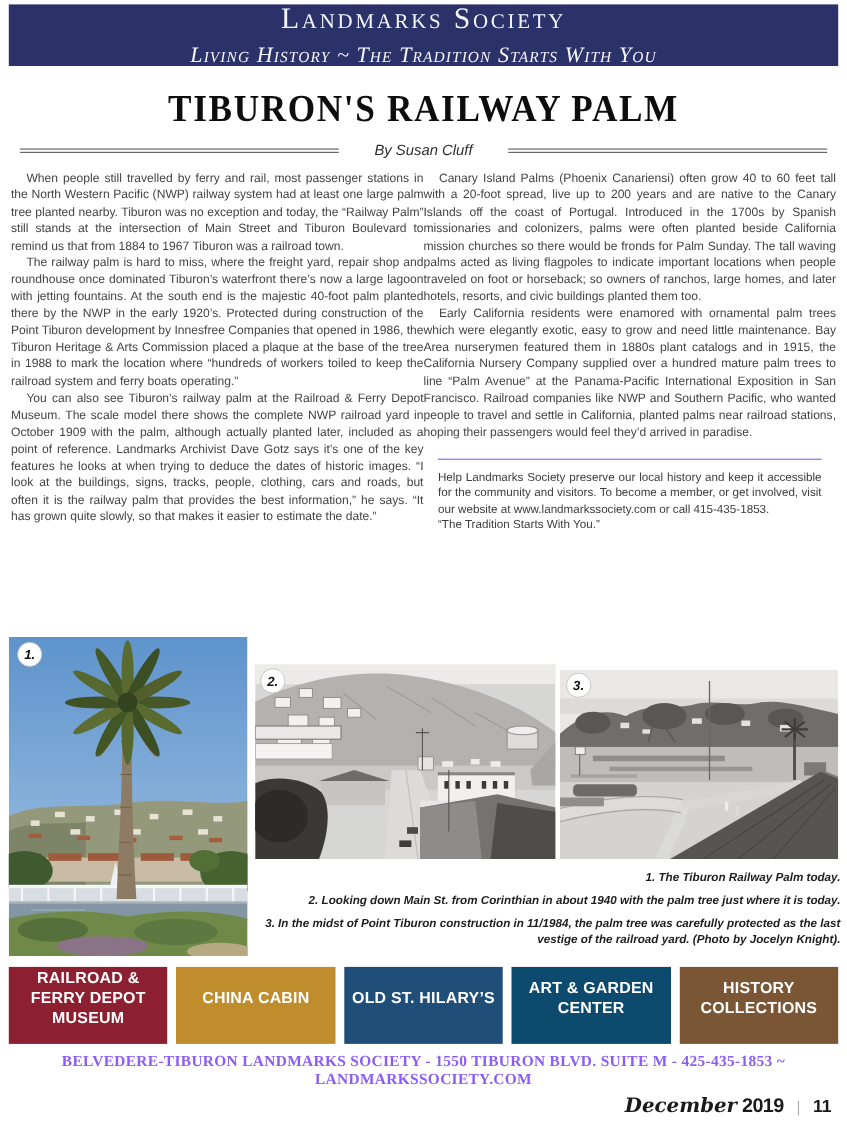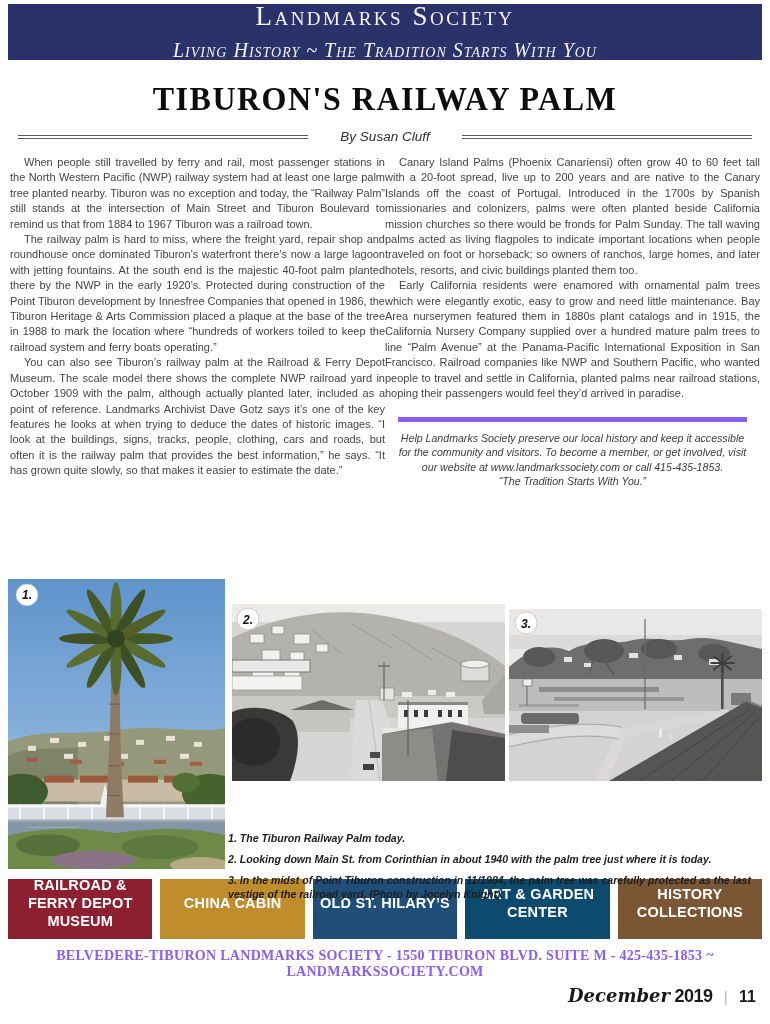--- a/index.html
+++ b/index.html
@@ -33,44 +33,44 @@
   .byline-rule { flex:1; height:4px; border-top:1px solid #5a5a5a; border-bottom:1px solid #5a5a5a; }
   .byline {
     padding:0 16px; font-style:italic; font-size:13.5px; color:#2e2e2e;
     font-family:"Liberation Sans", sans-serif;
   }
   
   .columns { display:flex; margin:11px 10px 0; height:418px; }
   .col { flex:1; font-size:11px; line-height:15.4px; text-align:justify; color:#444444; }
   .col p { text-indent:14px; }
   .note {
-    width:93%; margin:15px auto 0; border-top:5px solid #8b5cf6; padding-top:9px;
-    font-style:italic; font-size:10.6px; line-height:14.6px; text-align:center; color:#3c3c3c;
+    width:93%; margin:15px auto 0; border-top:1px solid #8b5cf6; padding-top:9px;
+    font-size:10.6px; line-height:14.6px; color:#3c3c3c;
   }
   .note p { text-indent:0; }
   
   .photos { position:relative; height:296px; margin-top:4px; }
   .photo { position:absolute; }
   .photo svg { display:block; width:100%; height:100%; }
   .photo1 { left:8px;   top:2px;  width:217px; height:290px; }
   .photo2 { left:232px; top:27px; width:273px; height:177px; }
   .photo3 { left:509px; top:32px; width:253px; height:172px; }
   .captions {
-    position:absolute; left:228px; right:6px; top:214px; text-align:left;
-    font-weight:bold; font-style:italic; font-size:10.6px; line-height:14px; color:#1d1d1d;margin-top:40px;
+    position:absolute; left:228px; right:6px; top:214px; text-align:right;
+    font-weight:bold; font-style:italic; font-size:10.6px; line-height:14px; color:#1d1d1d;
   }
   .captions p { margin-bottom:7px; }
   .captions p:last-child { margin-bottom:0; }
   .photo-label-circle { fill:#ffffff; stroke:#b9b9b9; stroke-width:0.7; }
   .photo-label-text {
     font-family:"Liberation Sans", sans-serif; font-weight:bold; font-style:italic;
     font-size:12px; fill:#111111; text-anchor:middle;
   }
   
-  .footer-blocks { display:flex; gap:8px; margin:6px 8px 0; height:60px; }
+  .footer-blocks { display:flex; gap:8px; margin:6px 8px 0; height:70px; }
   .footer-block {
     flex:1; display:flex; align-items:center; justify-content:center; text-align:center;
     color:#ffffff; font-weight:bold; font-size:14.5px; line-height:1.22;
     letter-spacing:0.2px; padding:0 6px 10px;
   }
   .address {
     margin-top:9px; text-align:center; color:#8b5cf6;
     font-family:"Liberation Serif", serif; font-weight:bold; font-size:14px; letter-spacing:0.3px;
   }
   .issue-line { text-align:right; margin:5px 14px 0 0; color:#1a1a1a; }

